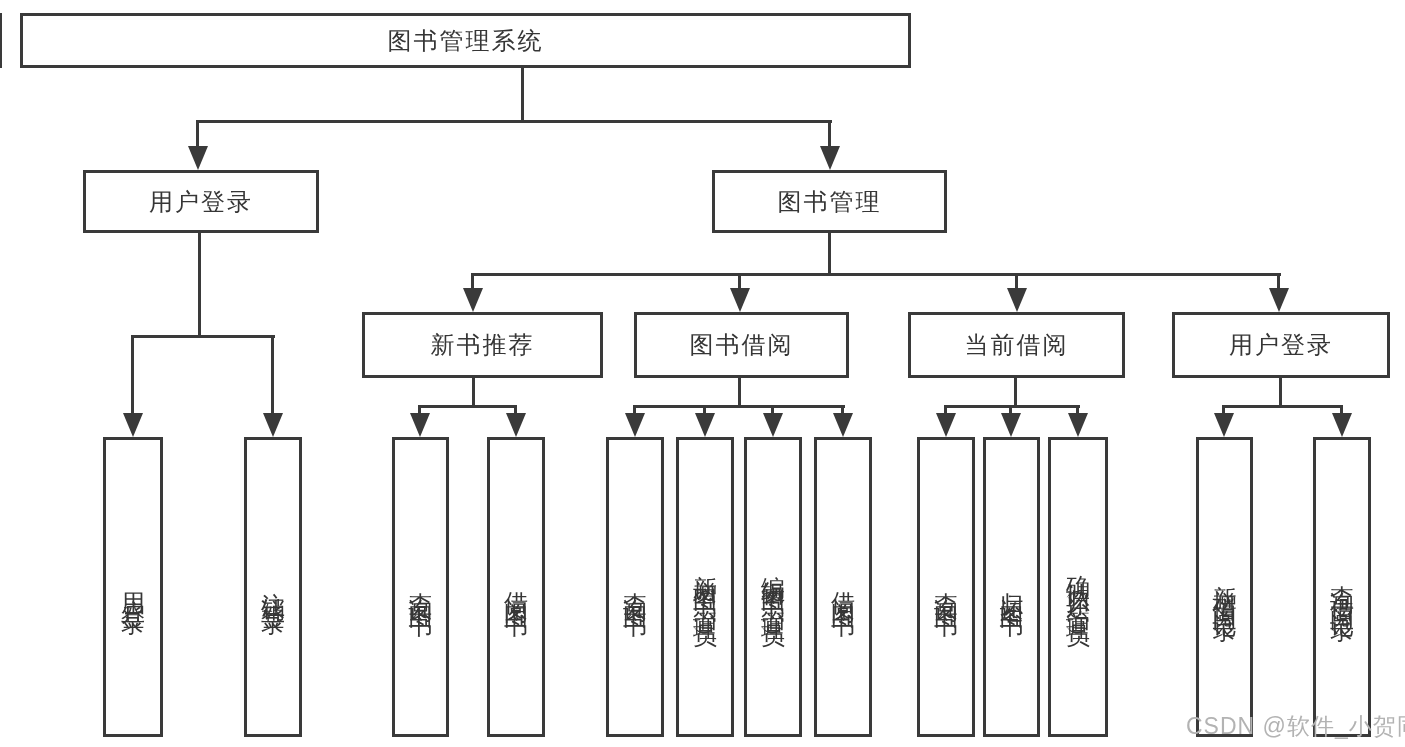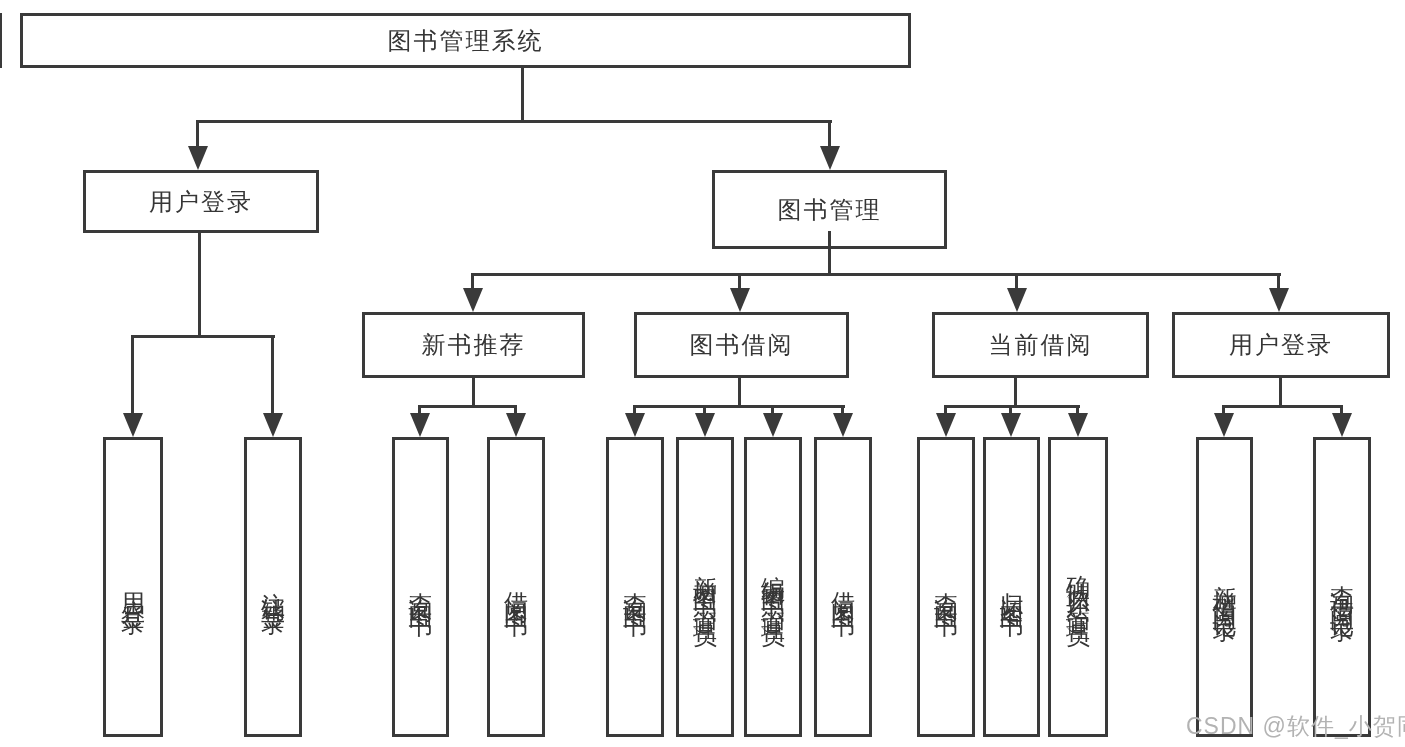--- a/index.html
+++ b/index.html
@@ -47,43 +47,43 @@
   </div>
 
   <div class="v-line" style="left:521px;top:66px;width:3px;height:56px;"></div>
   <div class="h-line" style="left:196px;top:120px;width:636px;height:3px;"></div>
   <div class="arrow" style="left:196px;top:120px;height:26px;"></div>
   <div class="arrow" style="left:828px;top:120px;height:26px;"></div>
 
   <div class="box" style="left:83px;top:170px;width:236px;height:63px;">
     <span class="hlabel">用户登录</span>
   </div>
-  <div class="box" style="left:712px;top:170px;width:235px;height:79px;text-align:right;">
+  <div class="box" style="left:712px;top:170px;width:235px;height:63px;text-align:right;">
     <span class="hlabel">图书管理</span>
   </div>
 
   <div class="v-line" style="left:198px;top:231px;width:3px;height:106px;"></div>
   <div class="h-line" style="left:131px;top:335px;width:144px;height:3px;"></div>
   <div class="arrow" style="left:131px;top:335px;height:78px;"></div>
   <div class="arrow" style="left:271px;top:335px;height:78px;"></div>
 
   <div class="v-line" style="left:828px;top:231px;width:3px;height:45px;"></div>
   <div class="h-line" style="left:471px;top:273px;width:810px;height:3px;"></div>
   <div class="arrow" style="left:471px;top:273px;height:15px;"></div>
   <div class="arrow" style="left:738px;top:273px;height:15px;"></div>
   <div class="arrow" style="left:1015px;top:273px;height:15px;"></div>
   <div class="arrow" style="left:1277px;top:273px;height:15px;"></div>
 
-  <div class="box" style="left:362px;top:312px;width:223px;height:66px;">
+  <div class="box" style="left:362px;top:312px;width:241px;height:66px;">
     <span class="hlabel">新书推荐</span>
   </div>
   <div class="box" style="left:634px;top:312px;width:215px;height:66px;text-align:center;">
     <span class="hlabel">图书借阅</span>
   </div>
-  <div class="box" style="left:908px;top:312px;width:217px;height:66px;margin-left:24px;">
+  <div class="box" style="left:908px;top:312px;width:217px;height:66px;">
     <span class="hlabel">当前借阅</span>
   </div>
   <div class="box" style="left:1172px;top:312px;width:218px;height:66px;">
     <span class="hlabel">用户登录</span>
   </div>
 
   <div class="v-line" style="left:472px;top:376px;width:3px;height:32px;"></div>
   <div class="h-line" style="left:418px;top:405px;width:99px;height:3px;"></div>
   <div class="arrow" style="left:418px;top:405px;height:8px;"></div>
   <div class="arrow" style="left:514px;top:405px;height:8px;"></div>

